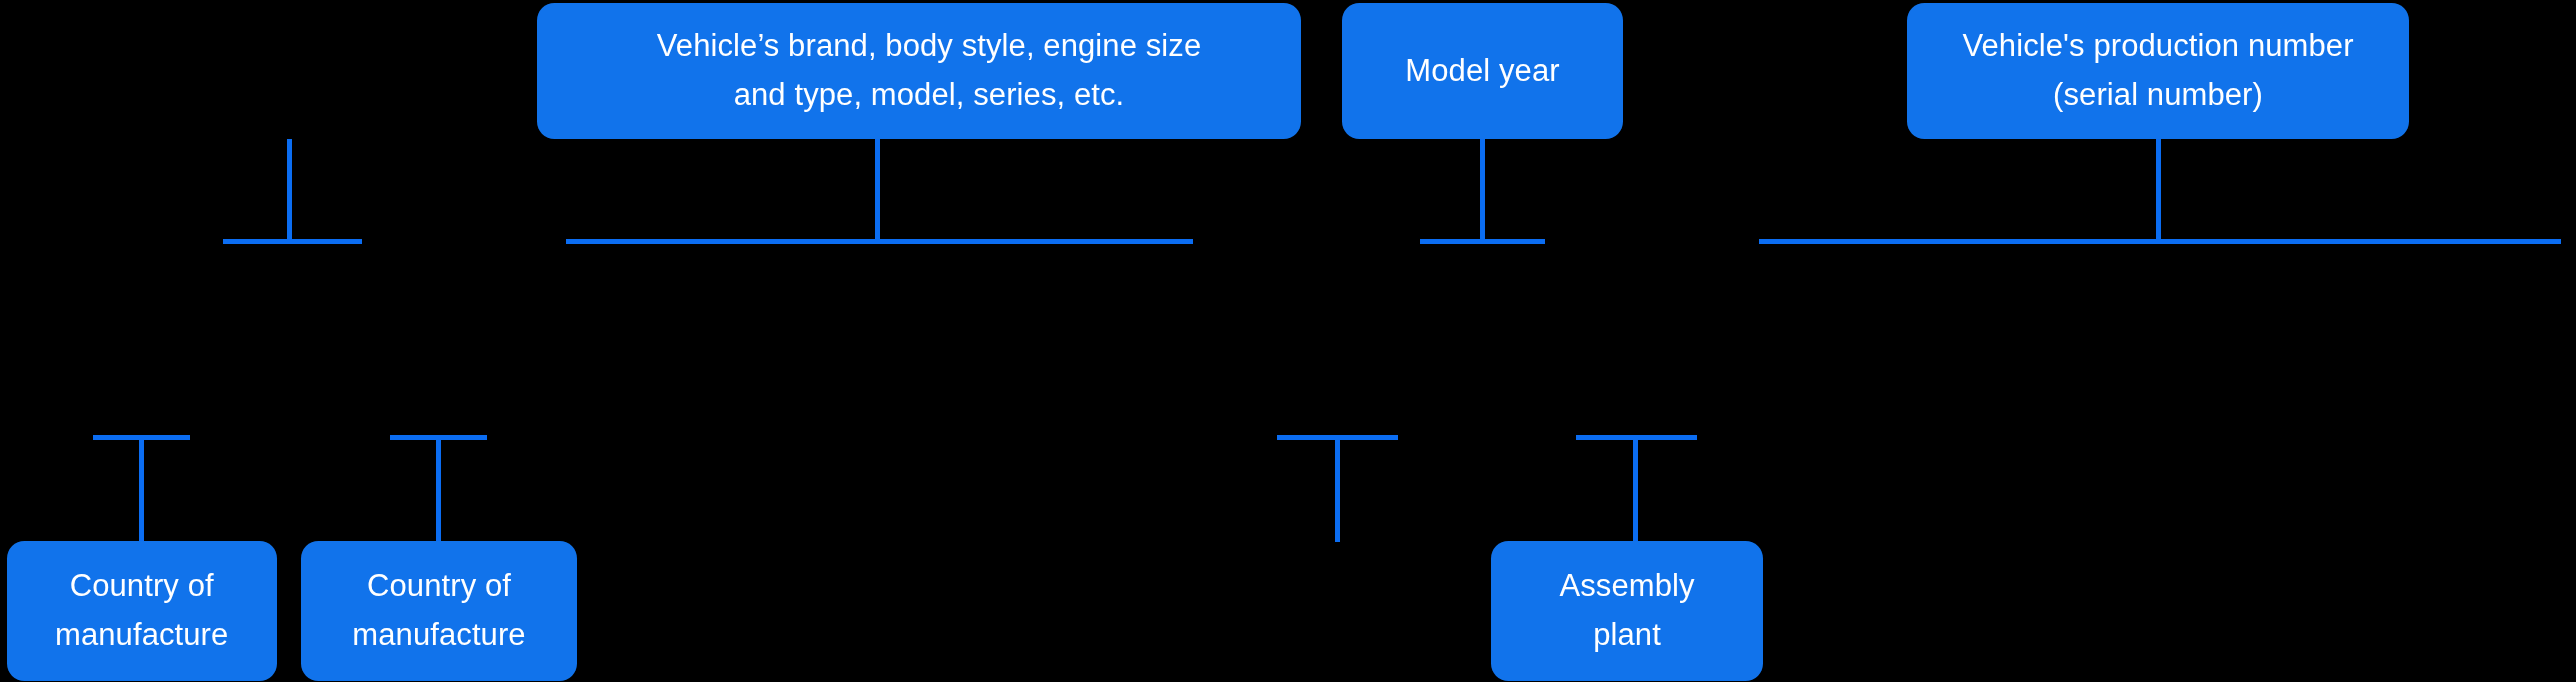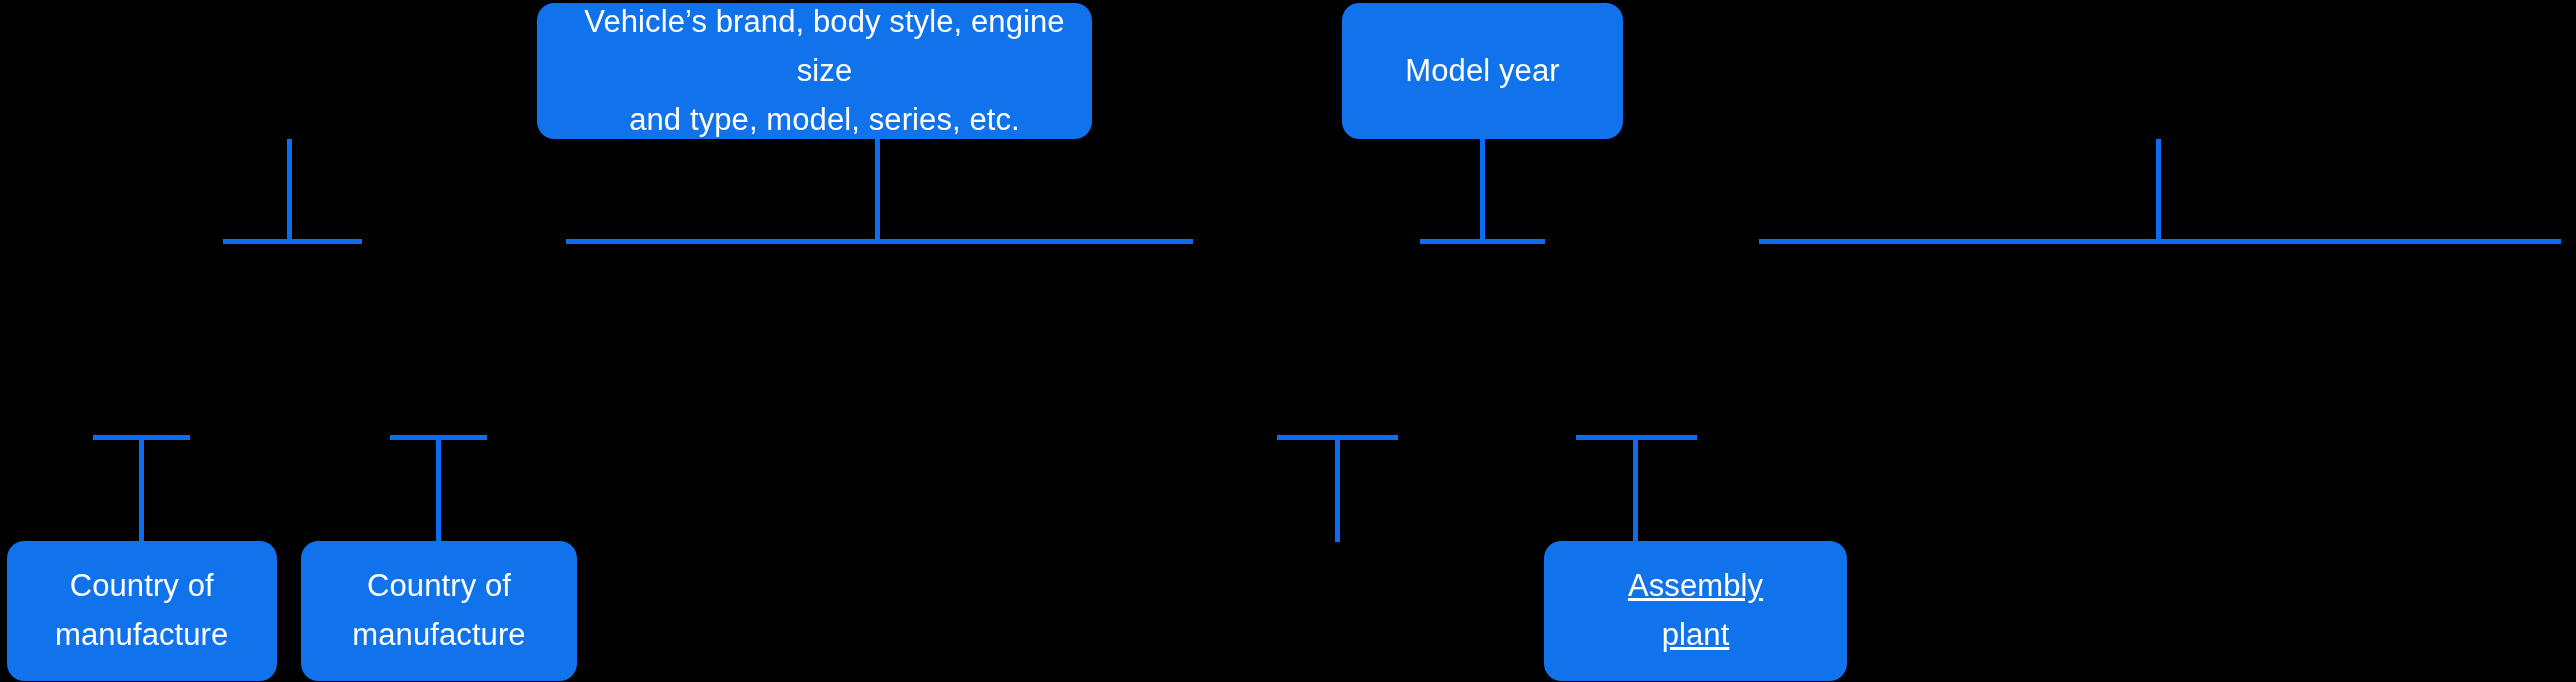--- a/index.html
+++ b/index.html
@@ -43,21 +43,21 @@
     width: 5.4px;
     background: var(--line);
   }
   .bar {
     position: absolute;
     height: 5.4px;
     background: var(--line);
   }
   
   .b1 { left: 150px;  width: 281px;  }
-  .b2 { left: 537px;  width: 555px; padding-left: 20px; }
+  .b2 { left: 537px;  width: 764px; padding-left: 20px; }
   .b3 { left: 1342px; width: 281px; justify-content: center;  }
   .b4 { left: 1907px; width: 502px;  }
   
   .c1-stem { left: 287px;  top: 139px; height: 100px; }
   .c1-bar  { left: 223px;  top: 239px; width: 139px;  }
   .c2-stem { left: 875px; top: 139px; height: 100px; }
   .c2-bar  { left: 566px;  top: 239px; width: 627px;  }
   .c3-stem { left: 1480px; top: 139px; height: 100px; }
   .c3-bar  { left: 1420px; top: 239px; width: 125px;  }
   .c4-stem { left: 2156px; top: 139px; height: 100px; }
@@ -68,33 +68,37 @@
   .d2-bar  { left: 390px;  top: 435px; width: 97px;  }
   .d2-stem { left: 436px;  top: 435px; height: 107px; }
   .d3-bar  { left: 1277px; top: 435px; width: 121px;  }
   .d3-stem { left: 1335px; top: 435px; height: 107px; }
   .d4-bar  { left: 1576px; top: 435px; width: 121px;  }
   .d4-stem { left: 1633px; top: 435px; height: 107px; }
   
   .b5 { left: 6.7px;   width: 270px; }
   .b6 { left: 301px;  width: 276px; }
   .b7 { left: 1201px; width: 274px; }
-  .b8 { left: 1544px; width: 303px; text-decoration: underline; }
+  .b8 { left: 1491px; width: 272px; }
 </style>
 </head>
 <body>
 
 <div class="canvas">
 
   <div class="node top-node b2">
     <span>Vehicle’s brand, body style, engine size
 and type, model, series, etc.</span>
   </div>
   <div class="node top-node b3">
     <span>Model year</span>
+  </div>
+  <div class="node top-node b4">
+    <span>Vehicle's production number
+(serial number)</span>
   </div>
 
   <div class="stem c1-stem"></div>
   <div class="bar  c1-bar"></div>
   <div class="stem c2-stem"></div>
   <div class="bar  c2-bar"></div>
   <div class="stem c3-stem"></div>
   <div class="bar  c3-bar"></div>
   <div class="stem c4-stem"></div>
   <div class="bar  c4-bar"></div>

